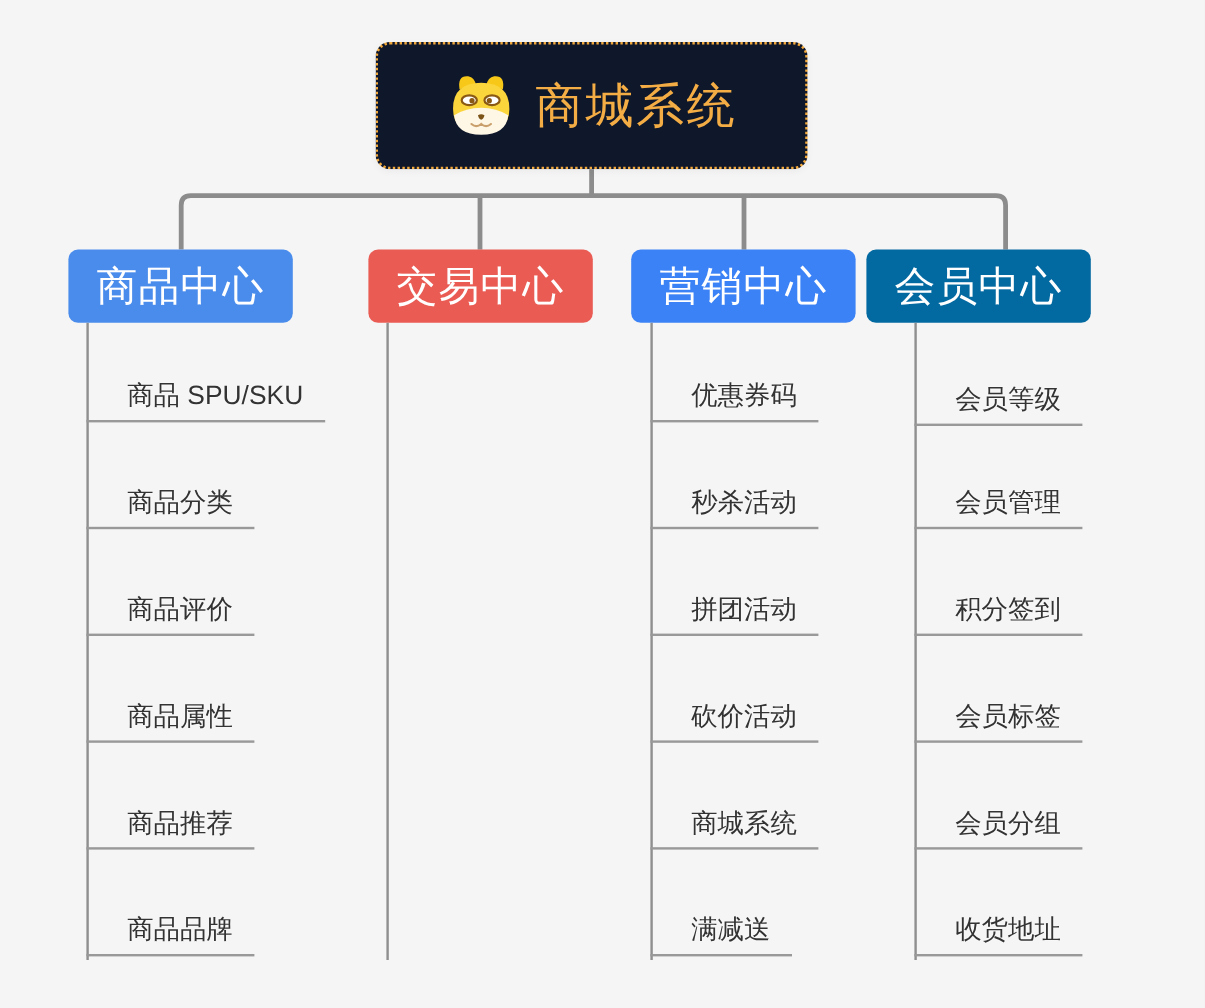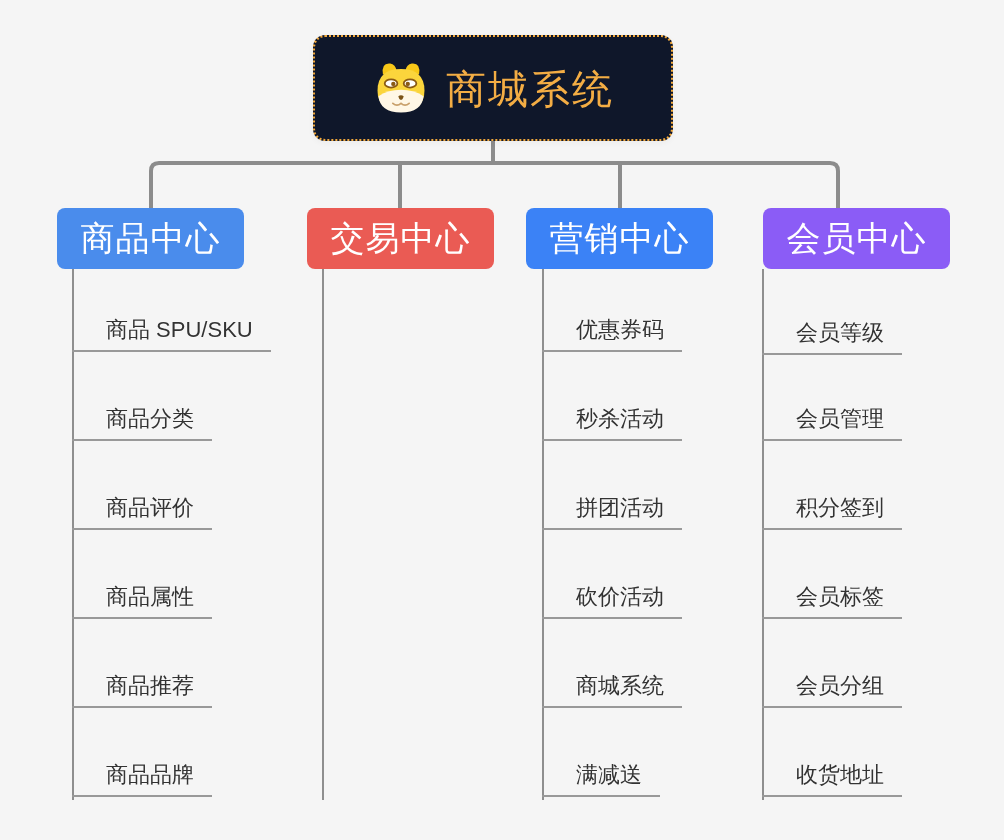--- a/index.html
+++ b/index.html
@@ -103,21 +103,21 @@
 
   <div class="branch-node" style="left: 57px; background-color: rgb(74, 140, 236);">
       <span>商品中心</span>
     </div>
   <div class="branch-node" style="left: 307px; background-color: rgb(234, 91, 84);">
       <span>交易中心</span>
     </div>
   <div class="branch-node" style="left: 526px; background-color: #3b82f6;">
       <span>营销中心</span>
     </div>
-  <div class="branch-node" style="left: 763px; background-color: #8b5cf6;">
+  <div class="branch-node" style="left: 722px; background-color: #0369a1;">
       <span>会员中心</span>
     </div>
 
   <div class="col-line" style="left:72px;"></div>
   <div class="col-line" style="left:322px;"></div>
   <div class="col-line" style="left:542px;"></div>
   <div class="col-line" style="left:762px;"></div>
 
   <div class="items" style="left:72px;">
     <div class="leaf" style="height:86px;">

